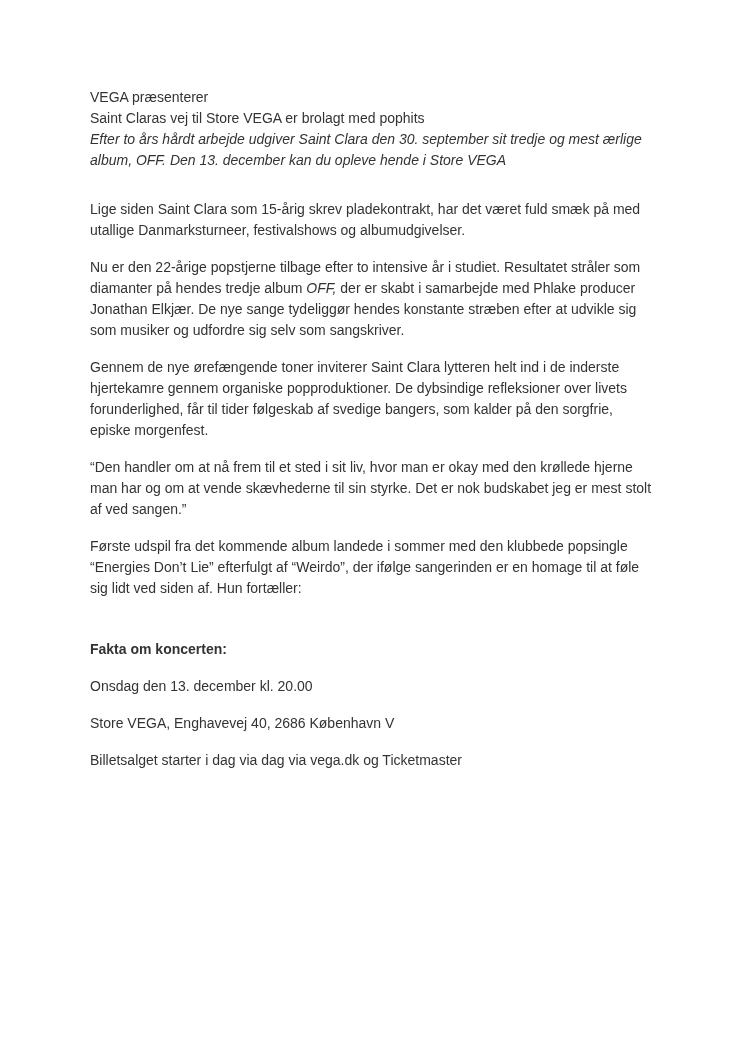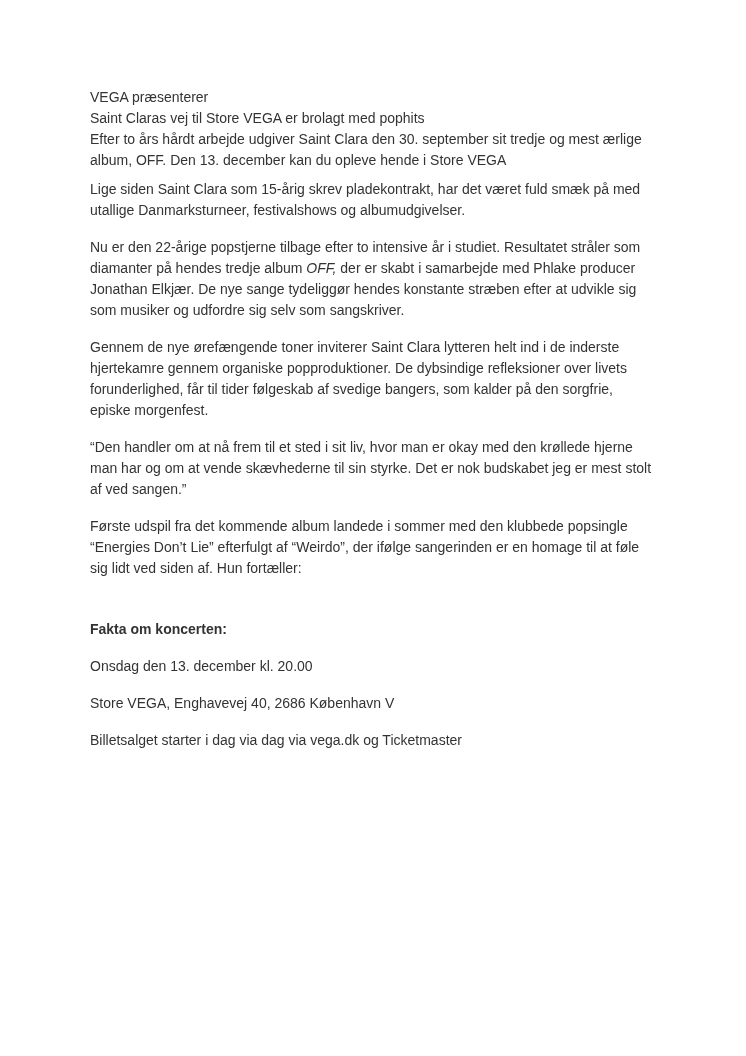--- a/index.html
+++ b/index.html
@@ -20,26 +20,27 @@
     color: #333333;
     overflow: hidden;
   }
   .doc p {
     margin: 0 0 16px 0;
   }
   .doc .header-block p {
     margin: 0;
   }
   .doc .header-block {
-    margin-bottom: 8px;
+    margin-bottom: 28px;
   }
   .headline {
     font-weight: normal;
   }
   .subheadline {
+    font-style: italic;
   }
   .italic-inline {
     font-style: italic;
   }
   .facts-block {
     margin-top: 40px;
   }
   .facts-heading {
     font-weight: bold;
   }

